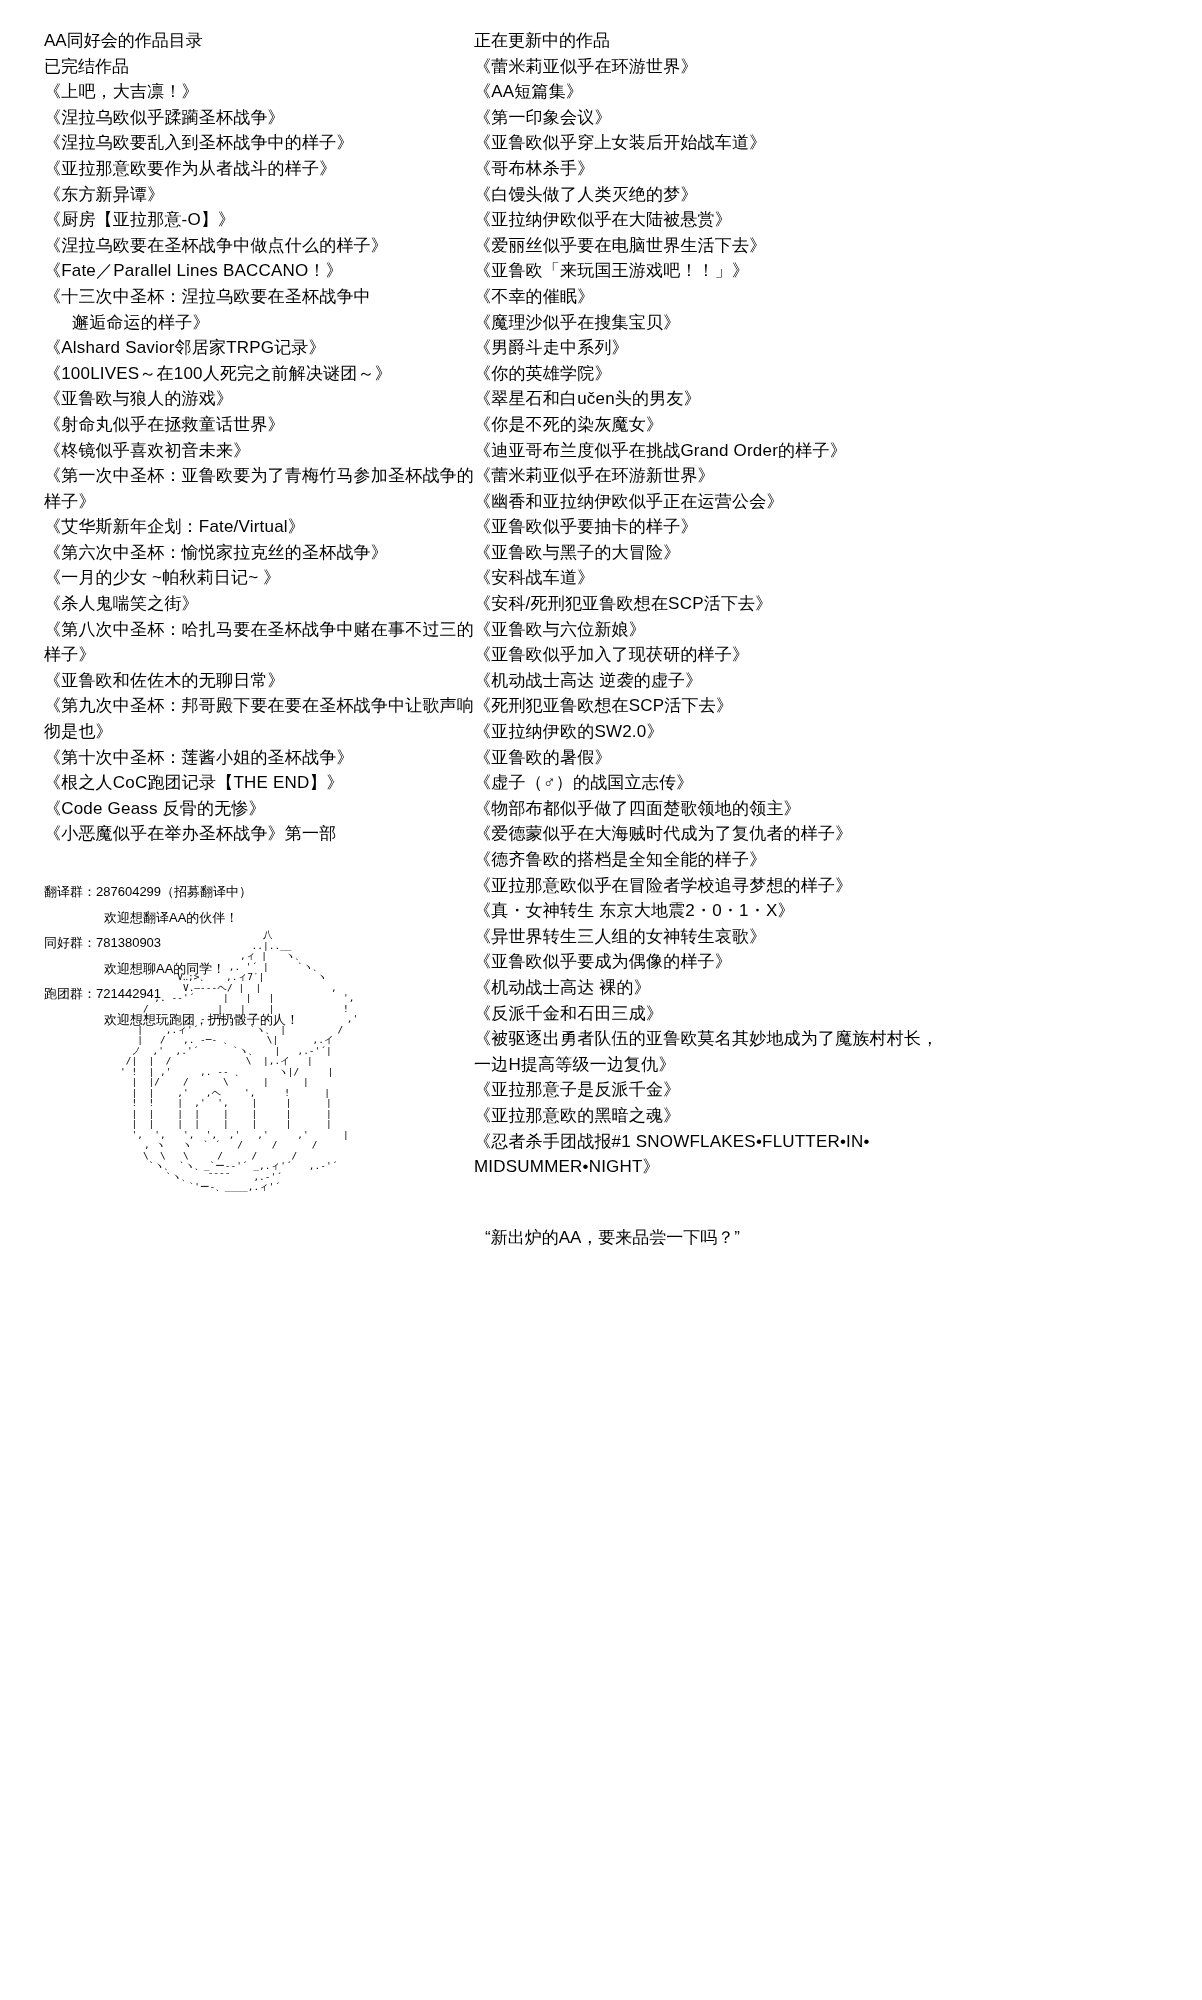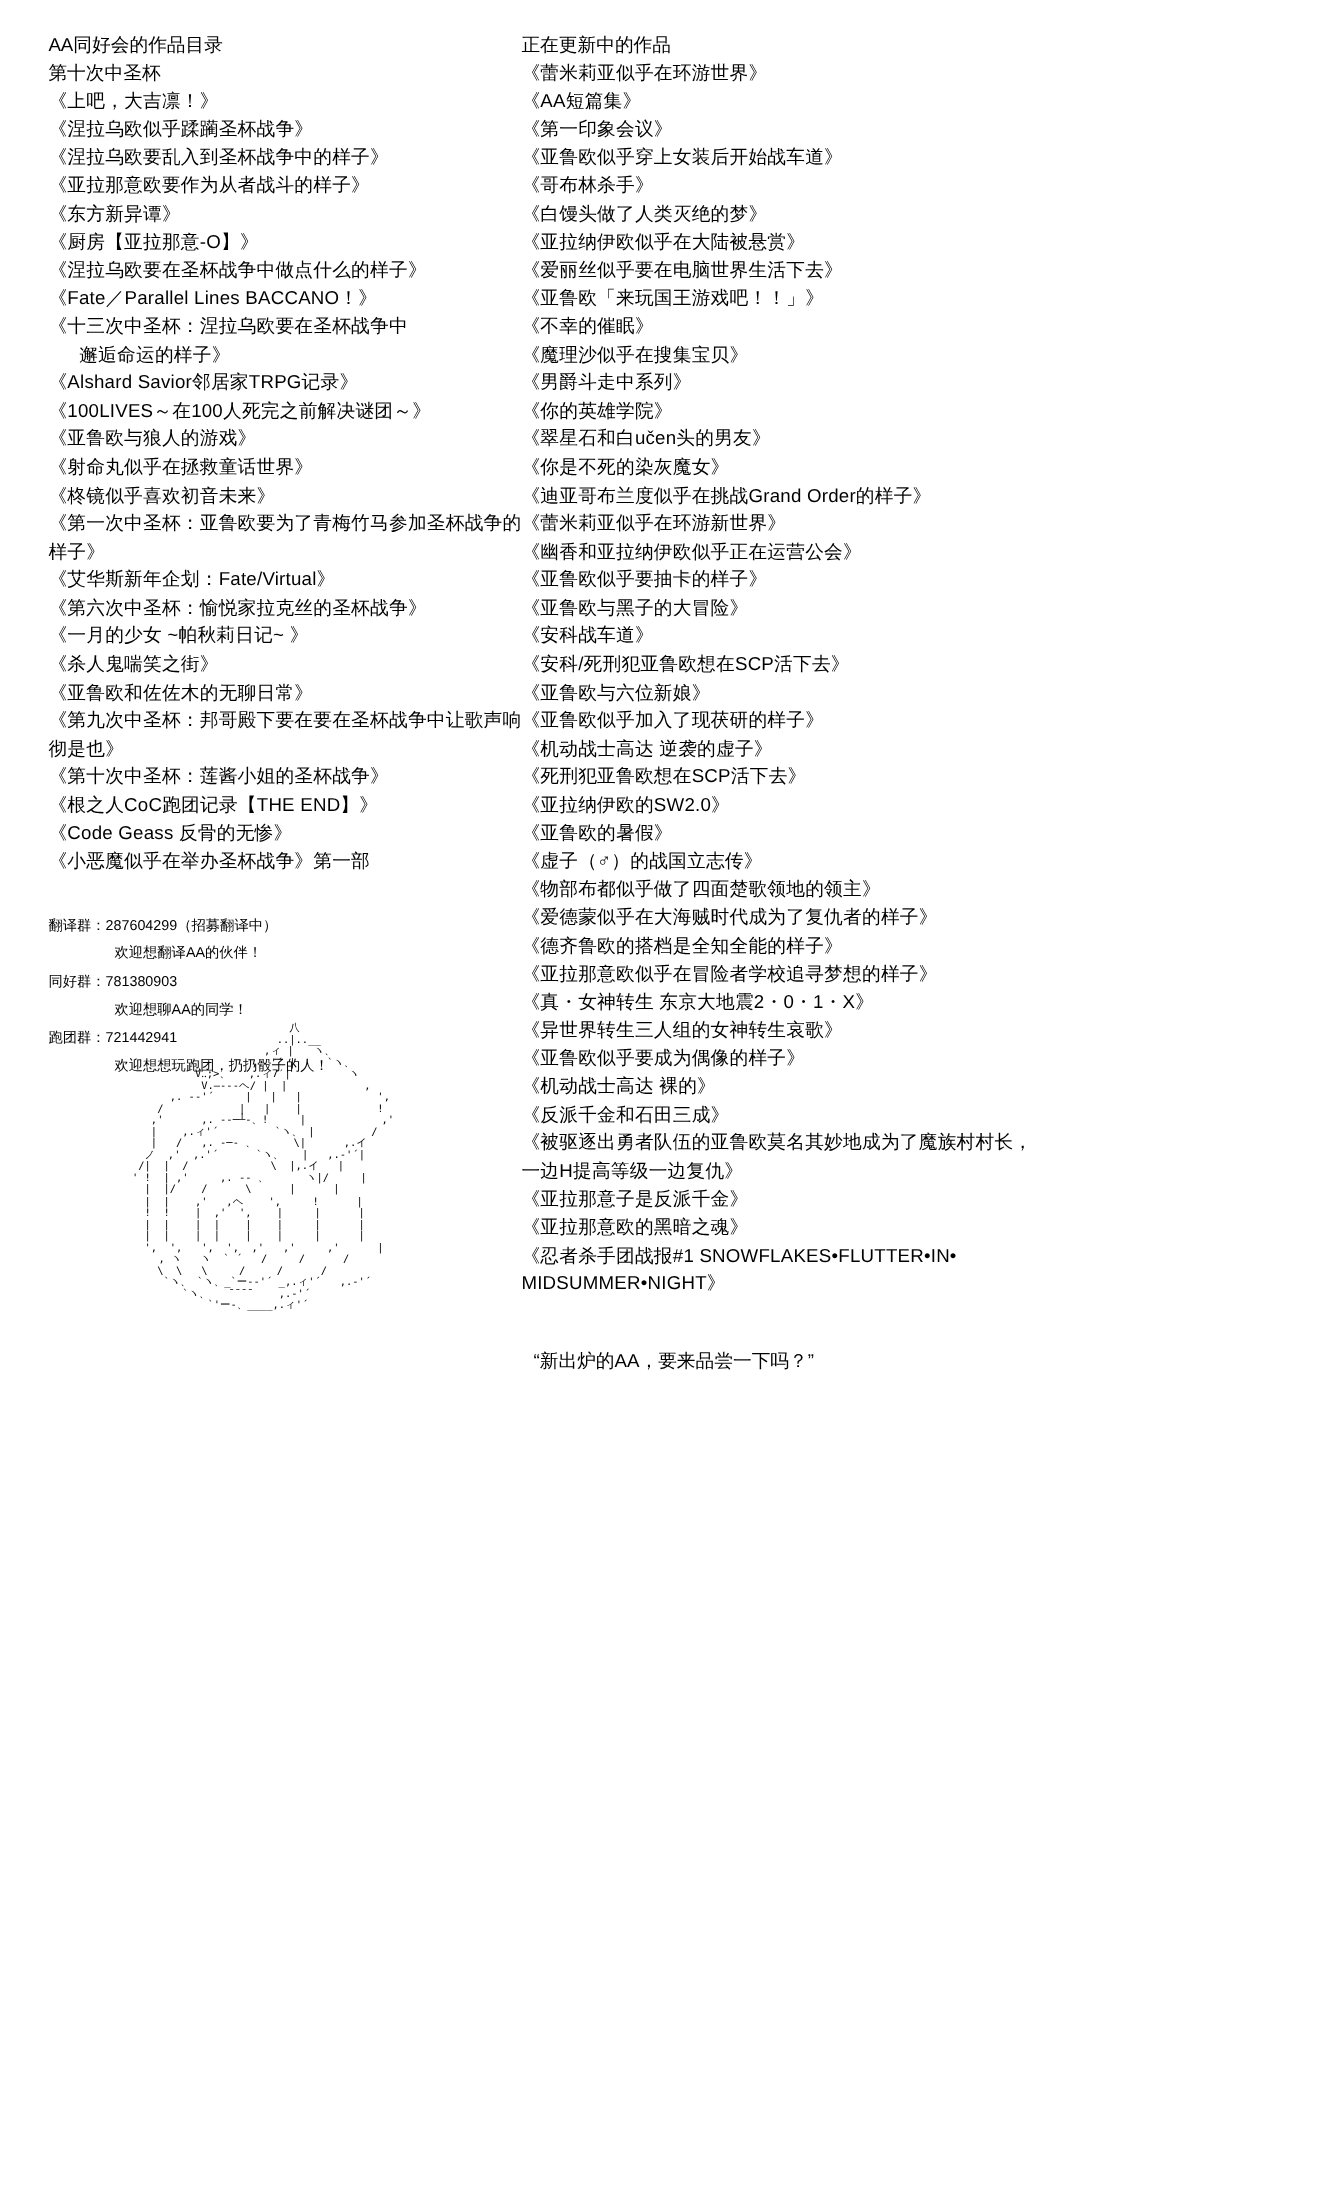--- a/index.html
+++ b/index.html
@@ -78,21 +78,21 @@
     line-height: 25.6px;
   }
 </style>
 </head>
 <body>
 
 <div class="page">
 
   <div class="col-left">
     <div class="section-head">AA同好会的作品目录</div>
-    <div class="section-head">第十次中圣杯</div>
+    <div class="section-head">已完结作品</div>
     <div id="left-works">
         <div class="line">《上吧，大吉凛！》</div>
         <div class="line">《涅拉乌欧似乎蹂躏圣杯战争》</div>
         <div class="line">《涅拉乌欧要乱入到圣杯战争中的样子》</div>
         <div class="line">《亚拉那意欧要作为从者战斗的样子》</div>
         <div class="line">《东方新异谭》</div>
         <div class="line">《厨房【亚拉那意-O】》</div>
         <div class="line">《涅拉乌欧要在圣杯战争中做点什么的样子》</div>
         <div class="line">《Fate／Parallel Lines BACCANO！》</div>
         <div class="line">《十三次中圣杯：涅拉乌欧要在圣杯战争中</div>
@@ -100,20 +100,21 @@
         <div class="line">《Alshard Savior邻居家TRPG记录》</div>
         <div class="line">《100LIVES～在100人死完之前解决谜团～》</div>
         <div class="line">《亚鲁欧与狼人的游戏》</div>
         <div class="line">《射命丸似乎在拯救童话世界》</div>
         <div class="line">《柊镜似乎喜欢初音未来》</div>
         <div class="line">《第一次中圣杯：亚鲁欧要为了青梅竹马参加圣杯战争的样子》</div>
         <div class="line">《艾华斯新年企划：Fate/Virtual》</div>
         <div class="line">《第六次中圣杯：愉悦家拉克丝的圣杯战争》</div>
         <div class="line">《一月的少女 ~帕秋莉日记~ 》</div>
         <div class="line">《杀人鬼喘笑之街》</div>
+        <div class="line">《第八次中圣杯：哈扎马要在圣杯战争中赌在事不过三的样子》</div>
         <div class="line">《亚鲁欧和佐佐木的无聊日常》</div>
         <div class="line">《第九次中圣杯：邦哥殿下要在要在圣杯战争中让歌声响彻是也》</div>
         <div class="line">《第十次中圣杯：莲酱小姐的圣杯战争》</div>
         <div class="line">《根之人CoC跑团记录【THE END】》</div>
         <div class="line">《Code Geass 反骨的无惨》</div>
         <div class="line">《小恶魔似乎在举办圣杯战争》第一部</div>
       </div>
 
     <div class="contact-block" id="contacts">
         <div class="contact-line">翻译群：287604299（招募翻译中）</div>

